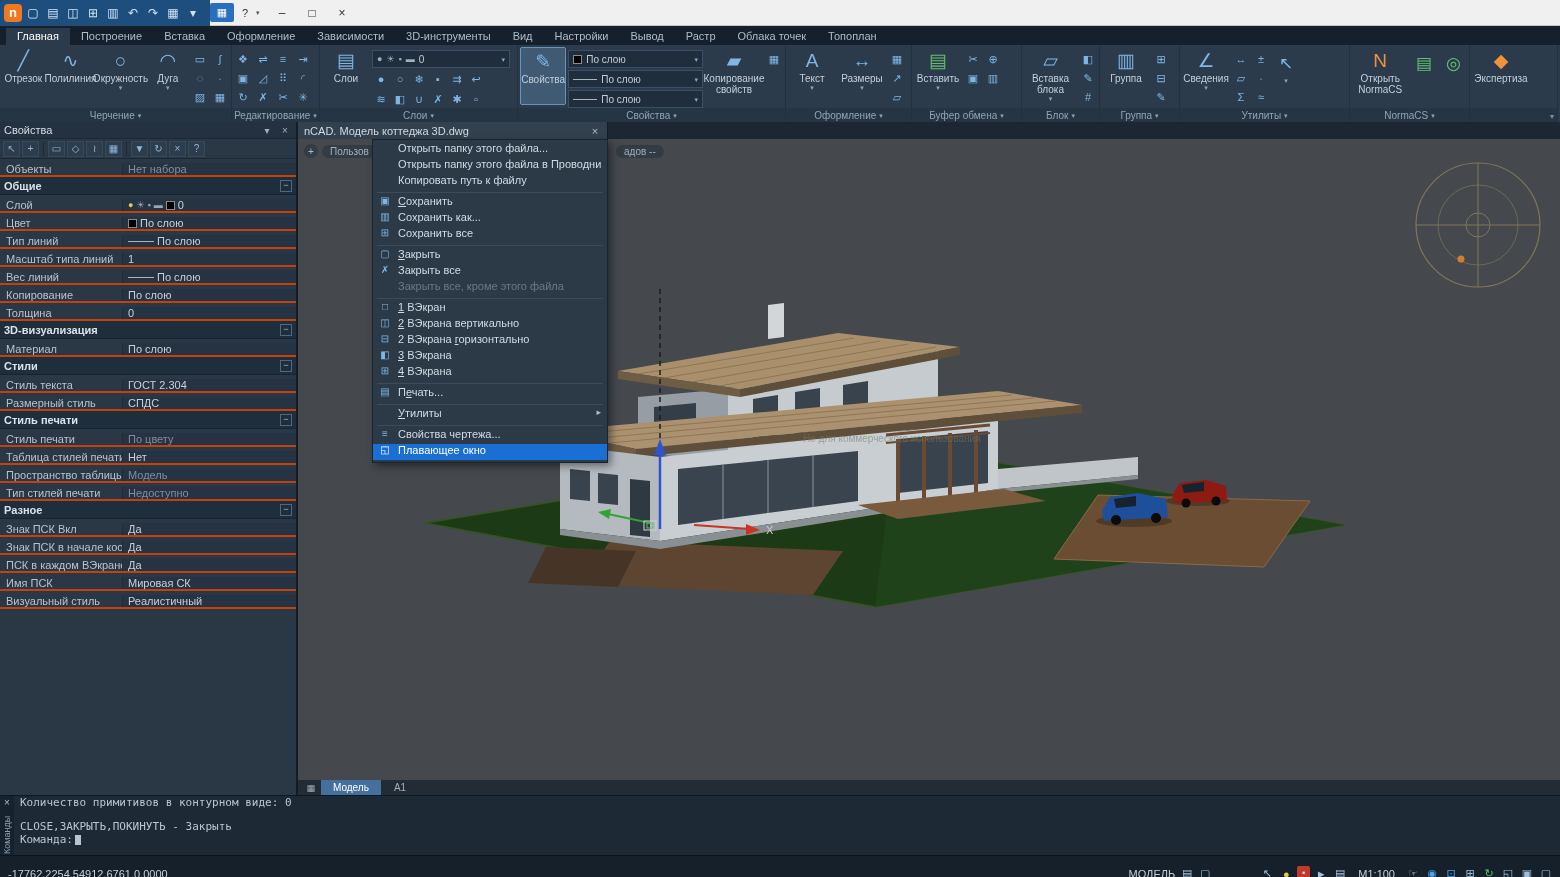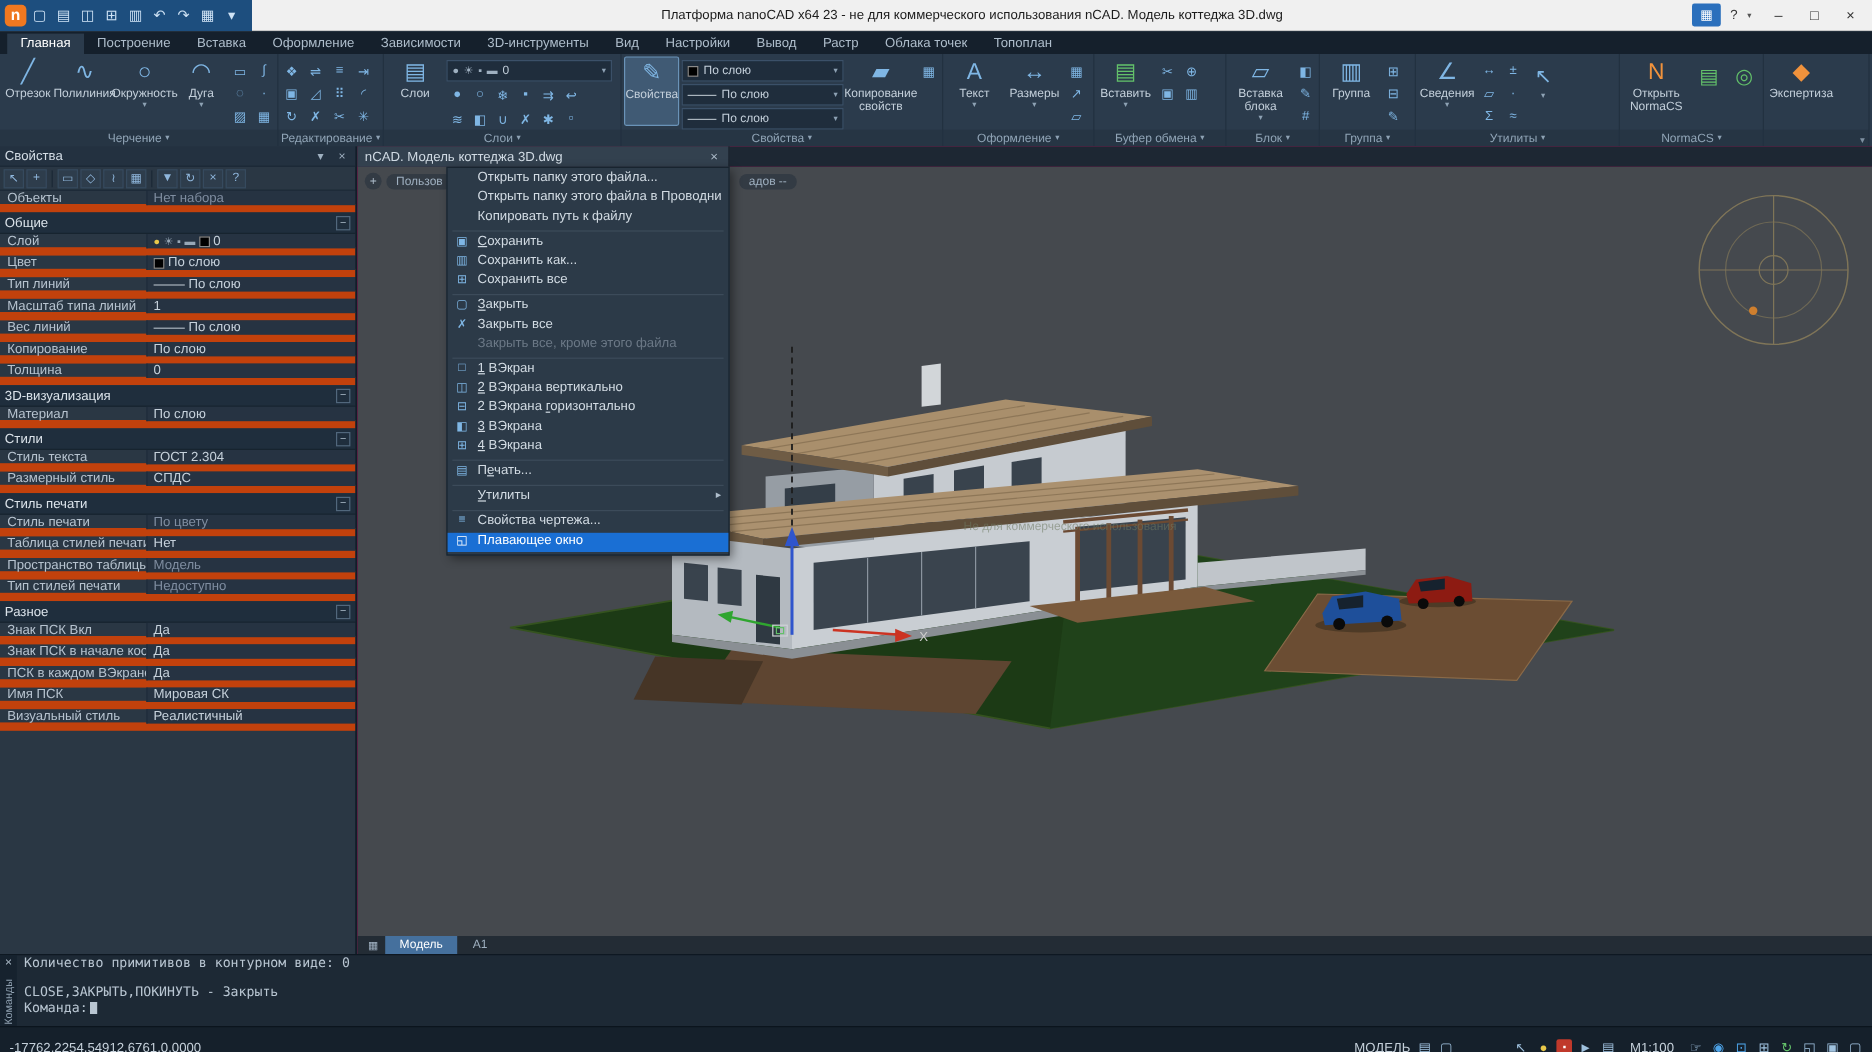--- a/index.html
+++ b/index.html
@@ -53,30 +53,30 @@
   .main{top:122px;height:673px;display:flex}
   
   .props{width:298px;flex:none;background:#2a3744;border-right:2px solid #121d28;display:flex;flex-direction:column}
   .props-header{height:17px;background:#233140;display:flex;align-items:center;padding:0 4px;gap:4px;border-bottom:1px solid #1b2836}
   .props-title{flex:1;color:#d5dee6}
   .phdr-btn{width:14px;text-align:center;color:#9fb0c0;font-size:10px}
   .props-toolbar{height:20px;display:flex;align-items:center;gap:2px;padding:0 3px;border-bottom:1px solid #1b2836}
   .ptool{width:17px;height:16px;display:flex;align-items:center;justify-content:center;color:#8fb6dc;font-size:10px;border:1px solid #364a5e;background:#2e3d4c}
   .ptool-sep{width:1px;height:14px;background:#1b2836;margin:0 2px}
   .props-grid{flex:none}
-  .prow{display:flex;height:18px;border-bottom:7px solid #c2410c;align-items:flex-start}
+  .prow{display:flex;height:18px;border-bottom:2px solid #c2410c;align-items:flex-end}
   .plabel{width:122px;flex:none;display:flex;align-items:center;padding-left:6px;color:#b7c3cf;white-space:nowrap;overflow:hidden}
   .pvalue{flex:1;border-left:1px solid #1f2c3a;display:flex;align-items:center;gap:3px;padding-left:5px;color:#c6d1db;background:#263342;white-space:nowrap;overflow:hidden}
   .pvalue.muted{color:#7f8da0}
   .picon{font-size:9px;color:#97a7b6}
   .picon.bulb{color:#e8c84a}
   .swatch{width:9px;height:9px;background:#000;border:1px solid #8a8a8a;flex:none}
   .linesample{width:26px;border-top:1px solid #aab4bd;flex:none}
   .psection{display:flex;height:18px;align-items:center;background:#1f2e3d;border-bottom:1px solid #17242f;padding:0 4px;color:#dbe3ea}
-  .psec-label{flex:1;font-weight:normal;font-size:11px}
+  .psec-label{flex:1;font-weight:bold;font-size:11px}
   .psec-collapse{width:12px;height:12px;border:1px solid #51677c;display:flex;align-items:center;justify-content:center;color:#aebdcb;font-size:9px;line-height:9px}
 
   
   .view-wrap{flex:1;display:flex;flex-direction:column;background:#be185d}
   .doc-tabbar{height:17px;background:#1d2733;display:flex;align-items:stretch}
   .doc-tab{width:310px;background:#33414f;color:#d0dae3;display:flex;align-items:center;padding:0 6px;gap:6px;border-right:1px solid #141d26}
   .doc-tab-title{flex:1;white-space:nowrap;overflow:hidden;text-overflow:ellipsis;font-size:11px}
   .doc-tab-close{color:#aebdcb;width:12px;text-align:center}
   .scene{position:relative;flex:1;overflow:hidden}
   .crumbs{position:absolute;top:4px;left:6px;right:6px;height:16px;display:flex;align-items:center;gap:4px;z-index:5}
@@ -133,21 +133,20 @@
   <span class="qat-btn">▢</span>
       <span class="qat-btn">▤</span>
       <span class="qat-btn">◫</span>
       <span class="qat-btn">⊞</span>
       <span class="qat-btn">▥</span>
       <span class="qat-btn">↶</span>
       <span class="qat-btn">↷</span>
       <span class="qat-btn">▦</span>
       <span class="qat-btn">▾</span>
     </div>
-  <div class="win-title">Платформа nanoCAD x64 23 - не для коммерческого использования nCAD. Модель коттеджа 3D.dwg</div>
   <div class="win-right">
     <span class="ui-btn">▦</span>
     <span class="win-help">?</span>
     <span class="win-caret">▾</span>
     <span class="win-ctl">–</span>
     <span class="win-ctl">□</span>
     <span class="win-ctl">×</span>
   </div>
 </div>
 

